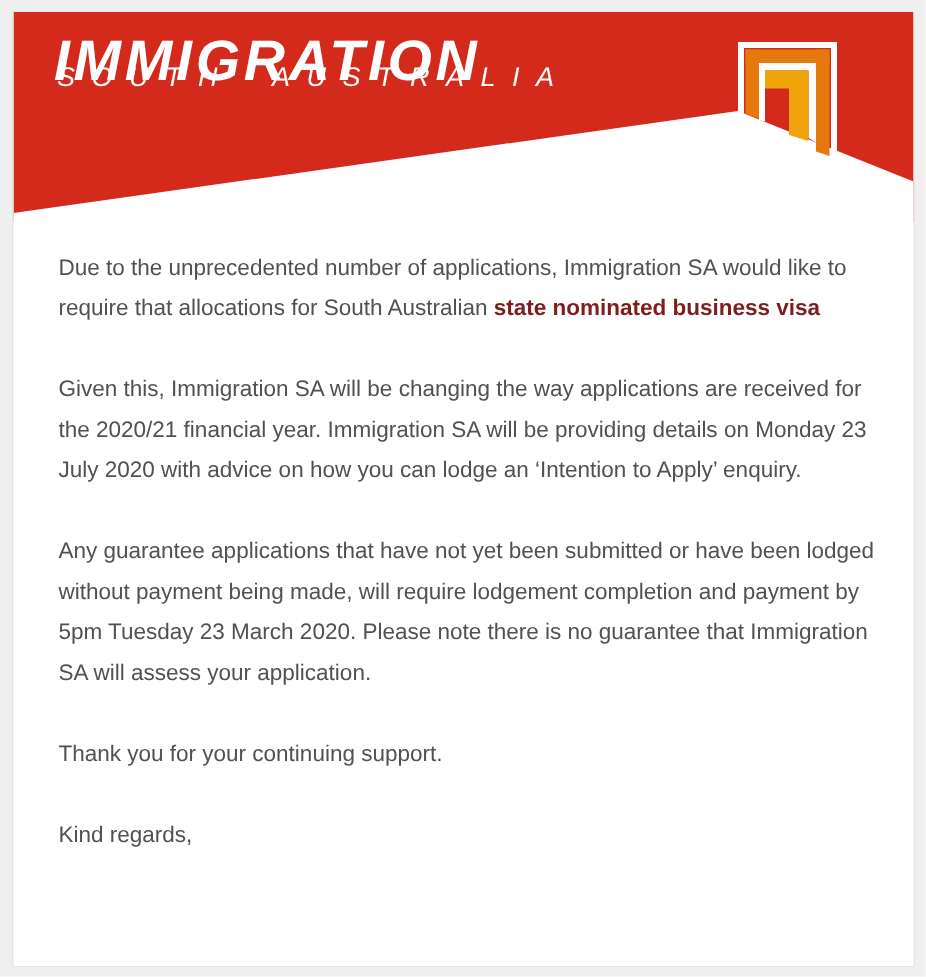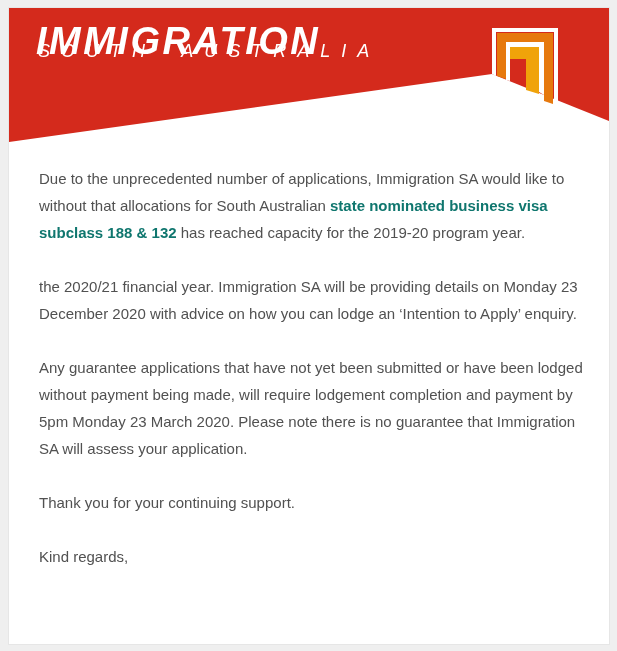--- a/index.html
+++ b/index.html
@@ -46,21 +46,21 @@
   }
   .body-copy {
     padding: 17px 23px 0 19px;
     color: #515151;
     font-size: 15px;
     line-height: 27px;
     margin-left: 11px;
   }
   .para { margin: 0 0 27px 0; }
   .para .line { min-height: 27px; }
-  .para strong { font-weight: bold; color: #0f766e; }
+  .para strong { font-weight: bold; color: #7f1d1d; }
   .signature { margin: 0; }
 </style>
 </head>
 <body>
 
 <div class="card">
 
   <div class="header">
     <svg width="600" height="140" viewBox="0 0 600 140">
 
@@ -86,33 +86,33 @@
       </g>
     </svg>
     <div class="masthead-title">IMMIGRATION</div>
     <div class="masthead-sub">SOUTH AUSTRALIA</div>
   </div>
 
   <div class="body-copy">
 
     <div class="para">
       <div class="line"><span>Due to the unprecedented number of applications, Immigration SA would like to</span></div>
-      <div class="line"><span>without that allocations for South Australian </span><strong>state nominated business visa</strong></div>
-      <div class="line"><strong>subclass 188 &amp; 132</strong><span> has reached capacity for the 2019-20 program year.</span></div>
+      <div class="line"><span>require that allocations for South Australian </span><strong>state nominated business visa</strong></div>
     </div>
 
     <div class="para">
+      <div class="line"><span>Given this, Immigration SA will be changing the way applications are received for</span></div>
       <div class="line"><span>the 2020/21 financial year. Immigration SA will be providing details on Monday 23</span></div>
-      <div class="line"><span>December 2020 with advice on how you can lodge an ‘Intention to Apply’ enquiry.</span></div>
+      <div class="line"><span>July 2020 with advice on how you can lodge an ‘Intention to Apply’ enquiry.</span></div>
     </div>
 
     <div class="para">
       <div class="line"><span>Any guarantee applications that have not yet been submitted or have been lodged</span></div>
       <div class="line"><span>without payment being made, will require lodgement completion and payment by</span></div>
-      <div class="line"><span>5pm Monday 23 March 2020. Please note there is no guarantee that Immigration</span></div>
+      <div class="line"><span>5pm Tuesday 23 March 2020. Please note there is no guarantee that Immigration</span></div>
       <div class="line"><span>SA will assess your application.</span></div>
     </div>
 
     <div class="para">
       <div class="line"><span>Thank you for your continuing support.</span></div>
     </div>
 
     <div class="signature">
       <div class="line">Kind regards,</div>
     </div>

